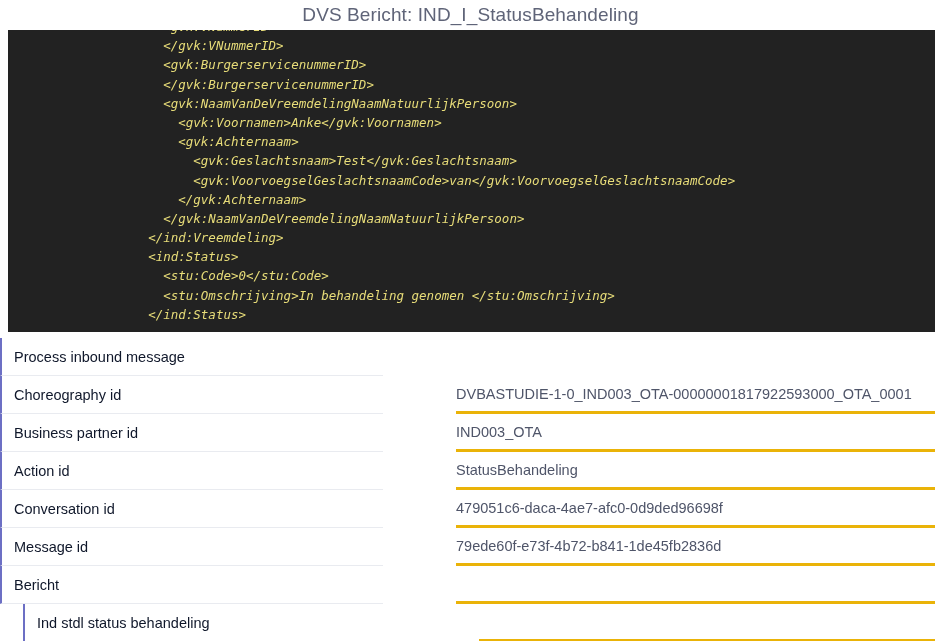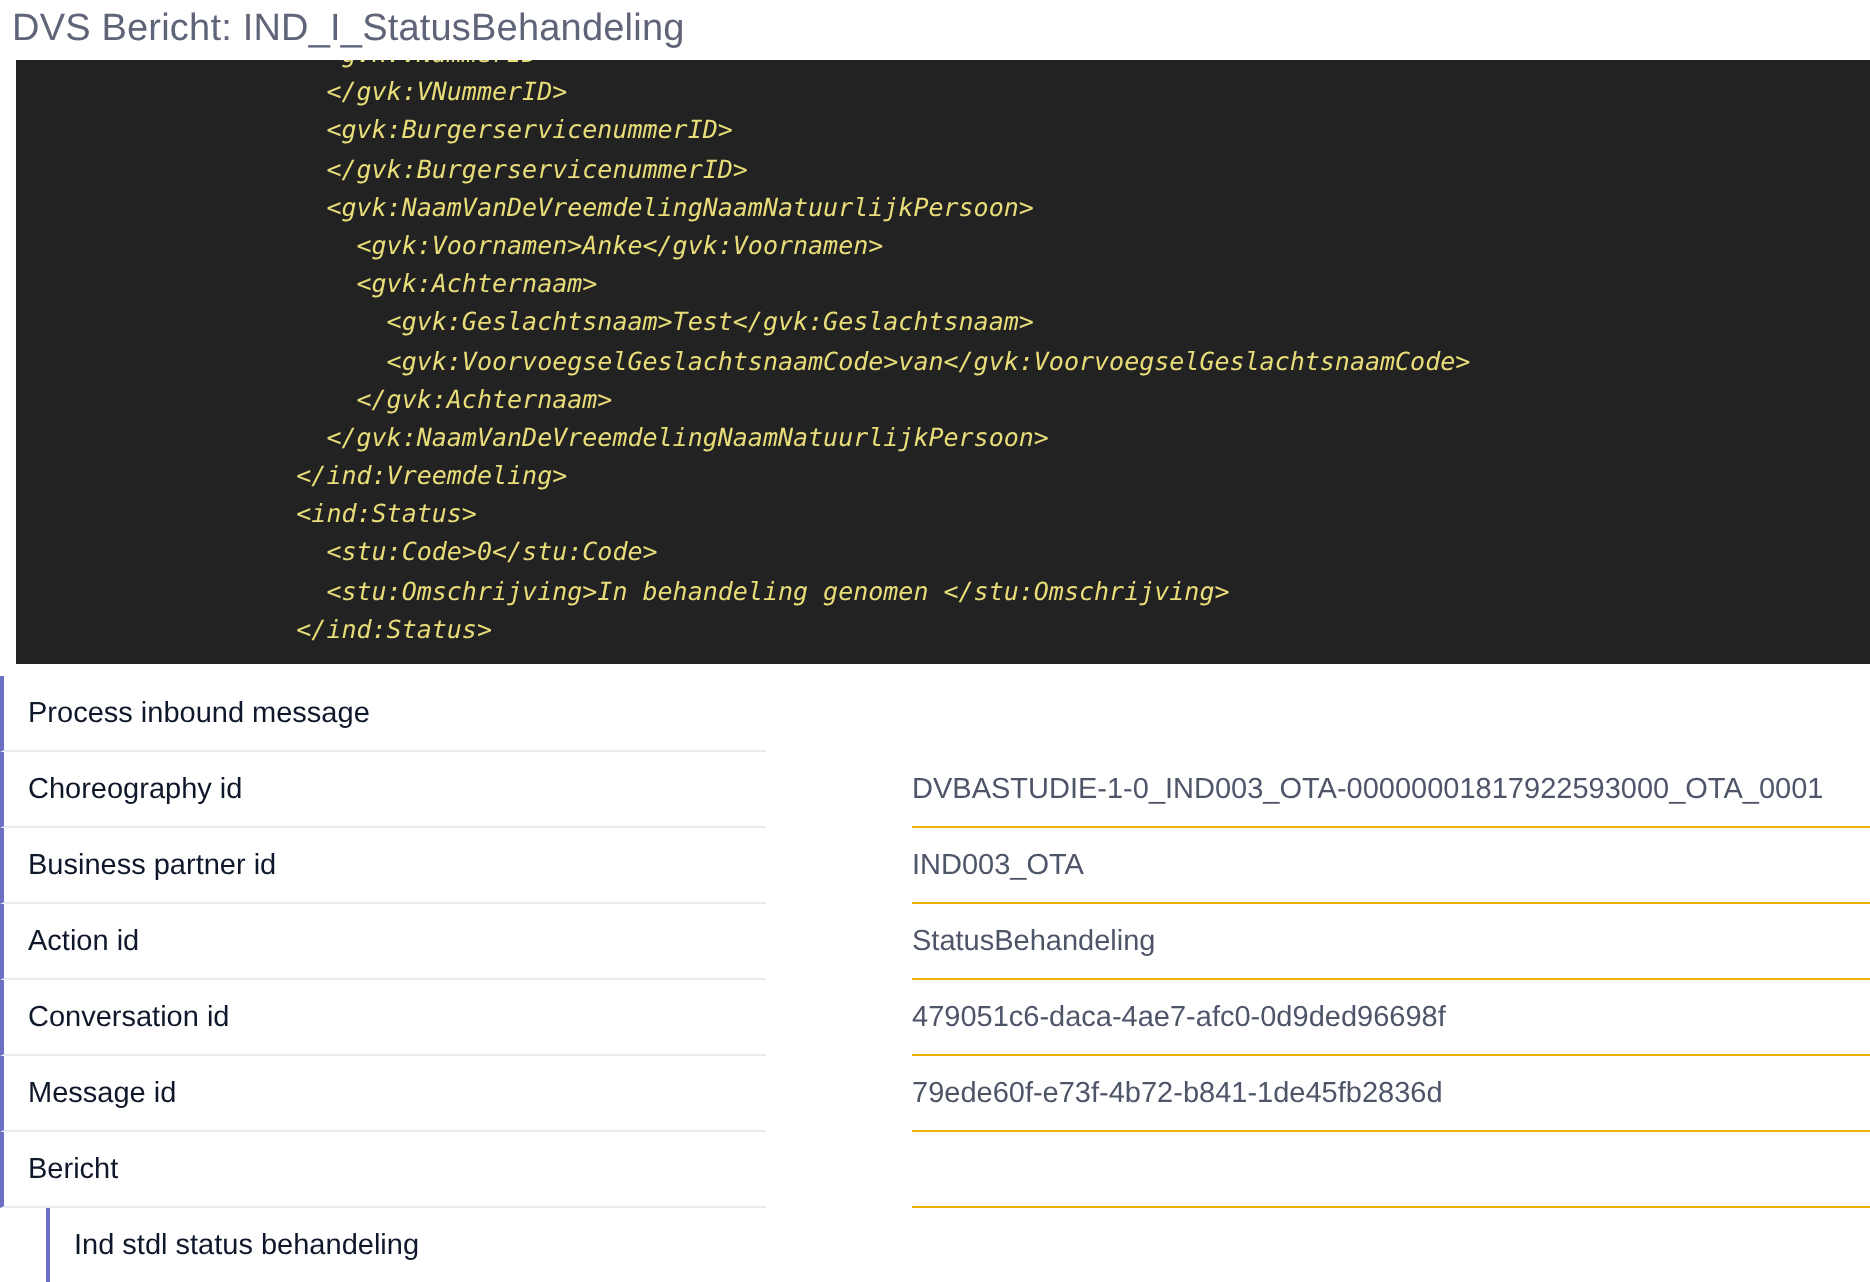--- a/index.html
+++ b/index.html
@@ -18,20 +18,21 @@
 
   #page-title {
     font-size: 19px;
     font-weight: 400;
     color: #5f6478;
     padding: 3px 0 0 6px;
     letter-spacing: 0.1px;
     line-height: 24px;
     height: 24px;
     white-space: nowrap;
+    text-align: center;
   }
 
   
   #code-block {
     position: absolute;
     left: 8px;
     top: 30px;
     width: 927px;
     height: 302px;
     background: #222222;
@@ -80,21 +81,21 @@
     color: #0f172a;
     white-space: nowrap;
   }
   .spacer-cell {
     width: 73px;
     border: 0;
   }
   .value-cell {
     flex: 1 1 auto;
     box-sizing: border-box;
-    border-bottom: 1px solid #eab308;
+    border-bottom: 3px solid #eab308;
     display: flex;
     align-items: center;
     font-size: 14.5px;
     color: #4f5569;
     white-space: nowrap;
     overflow: hidden;
   }
   .prop-row:first-child .value-cell {
     border-bottom-color: transparent;
   }

